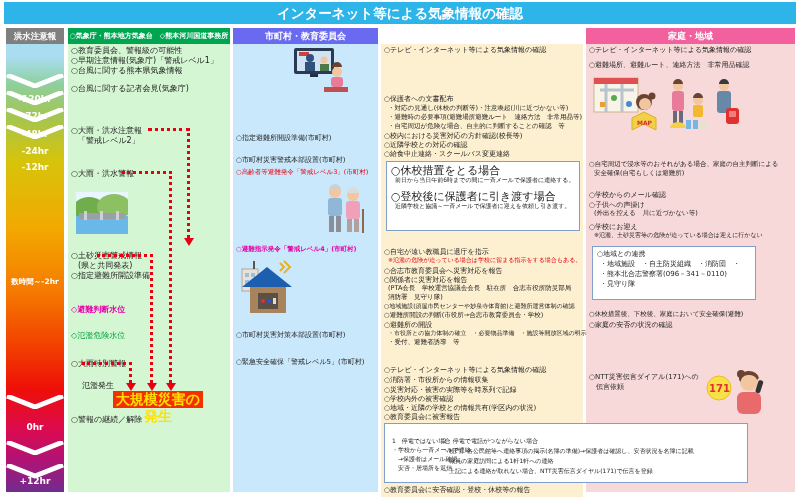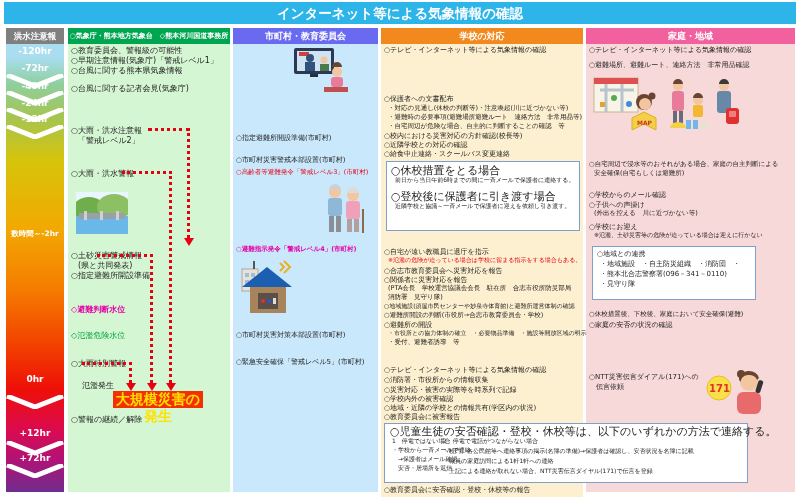--- a/index.html
+++ b/index.html
@@ -13,21 +13,21 @@
   .t{position:absolute;font-size:8px;line-height:1.15;color:#1c1c1c;white-space:nowrap;}
   .s7{font-size:7px;} .s65{font-size:6.5px;} .s6{font-size:6px;} .s75{font-size:11px;}
   .red{color:#e60012;} .mag{color:#e600a8;font-weight:bold;} .grn{color:#00a53c;}
   .tl-head{position:absolute;left:6px;top:28px;width:58px;height:16px;background:#7f7f7f;
            color:#fff;font-size:8.5px;font-weight:bold;text-align:center;line-height:16px;}
   .tl-strip{position:absolute;left:6px;top:44px;width:58px;height:448px;
     background:linear-gradient(to bottom,#a9ddef 0%,#a9ddef 3%,#8fcf9e 9%,#a3c553 16%,
       #d6c40a 26%,#f2a902 41%,#f57b00 55%,#f23d00 68%,#ee0f08 77%,#dc0a4e 86%,
       #b01377 93%,#6f2d8e 100%);}
   .tl-label{position:absolute;left:6px;width:58px;color:#fff;font-weight:bold;font-size:9px;
-            text-align:center;}
+            text-align:center;margin-top:48px;}
   .chev{position:absolute;left:6px;width:58px;height:14px;}
   .dh{position:absolute;border-top:3px dotted #e60012;height:0;}
   .dv{position:absolute;border-left:3px dotted #e60012;width:0;}
   .arr{position:absolute;width:0;height:0;border-left:5px solid transparent;
        border-right:5px solid transparent;border-top:8px solid #e60012;}
   .disaster{position:absolute;left:113px;top:391px;width:90px;height:17px;background:#f53000;
             color:#ffe100;font-weight:bold;font-size:14px;text-align:center;line-height:17px;}
   .wbox{position:absolute;background:#fff;border:1px solid #7fa0cc;}
   .illus{position:absolute;}
 </style>
@@ -68,21 +68,20 @@
   <div class="tl-label" style="top:114px">-12hr</div>
   <div class="tl-label" style="top:229px;font-size:7.5px">数時間～-2hr</div>
   <div class="tl-label" style="top:374px">0hr</div>
   <div class="tl-label" style="top:428px">+12hr</div>
   <div class="tl-label" style="top:453px">+72hr</div>
 
   <div class="hd" style="left:68px;width:162px;background:#00a551;font-size:7px">○気象庁・熊本地方気象台　◇熊本河川国道事務所</div>
   <div class="bg" style="left:68px;width:162px;height:448px;background:#d5f6d3"></div>
   <div class="hd" style="left:233px;width:145px;background:#6a6af0">市町村・教育委員会</div>
   <div class="bg" style="left:233px;width:145px;height:448px;background:#cae8fc"></div>
-  <div class="hd" style="left:381px;width:202px;background:#f2891e">学校の対応</div>
   <div class="bg" style="left:381px;width:202px;height:453px;background:#fdf0d0"></div>
   <div class="hd" style="left:586px;width:209px;background:#f2609e">家庭・地域</div>
   <div class="bg" style="left:586px;width:209px;height:448px;background:#f8d9d9"></div>
 
   <div class="t" style="left:71px;top:46px">○教育委員会、警報級の可能性</div>
   <div class="t" style="left:71px;top:56px">○早期注意情報(気象庁)「警戒レベル1」</div>
   <div class="t" style="left:71px;top:66px">○台風に関する熊本県気象情報</div>
   <div class="t" style="left:71px;top:84px">○台風に関する記者会見(気象庁)</div>
   <div class="t" style="left:71px;top:126px">○大雨・洪水注意報</div>
   <div class="t" style="left:78px;top:136px">「警戒レベル2」</div>
@@ -198,21 +197,20 @@
   <div class="t s6" style="left:388px;top:330px">・市役所との協力体制の確立　・必要物品準備　・施設等開放区域の明示</div>
   <div class="t s65" style="left:388px;top:339px">・受付、避難者誘導　等</div>
   <div class="t s7" style="left:384px;top:366px">○テレビ・インターネット等による気象情報の確認</div>
   <div class="t s7" style="left:384px;top:376px">○消防署・市役所からの情報収集</div>
   <div class="t s7" style="left:384px;top:386px">○災害対応・被害の実際等を時系列で記録</div>
   <div class="t s7" style="left:384px;top:395px">○学校内外の被害確認</div>
   <div class="t s7" style="left:384px;top:404px">○地域・近隣の学校との情報共有(学区内の状況)</div>
   <div class="t s7" style="left:384px;top:413px">○教育委員会に被害報告</div>
 
   <div class="wbox" style="left:384px;top:423px;width:362px;height:58px"></div>
-  <div class="t s75" style="left:390px;top:426px">○児童生徒の安否確認・登校・休校等は、以下のいずれかの方法で連絡する。</div>
   <div class="t s6" style="left:392px;top:438px">1　停電ではない場合</div>
   <div class="t s6" style="left:392px;top:447px">・学校から一斉メールで連絡</div>
   <div class="t s6" style="left:392px;top:456px">　→保護者はメール確認、</div>
   <div class="t s6" style="left:392px;top:465px">　安否・居場所を返信</div>
   <div class="t s6" style="left:443px;top:438px">2　停電で電話がつながらない場合</div>
   <div class="t s6" style="left:443px;top:448px">・校門、各公民館等へ連絡事項の掲示(名簿の準備)→保護者は確認し、安否状況を名簿に記載</div>
   <div class="t s6" style="left:443px;top:458px">・職員の家庭訪問による1軒1軒への連絡</div>
   <div class="t s6" style="left:443px;top:468px">・上記による連絡が取れない場合、NTT災害伝言ダイヤル(171)で伝言を登録</div>
 
   <div class="t s7" style="left:384px;top:486px">○教育委員会に安否確認・登校・休校等の報告</div>

